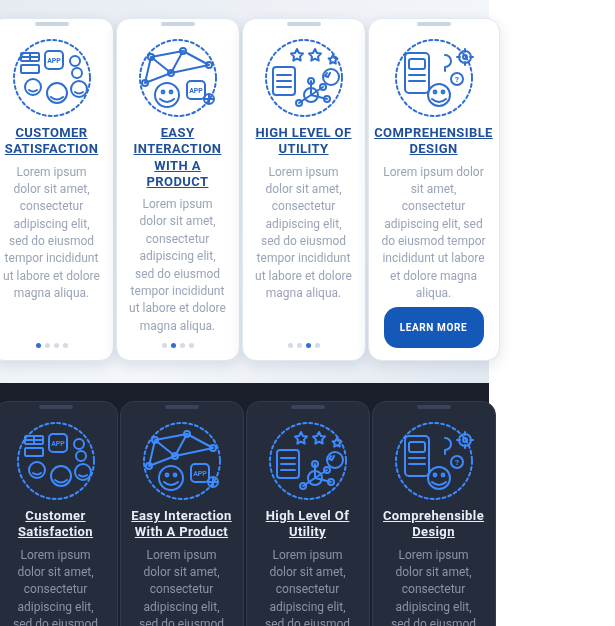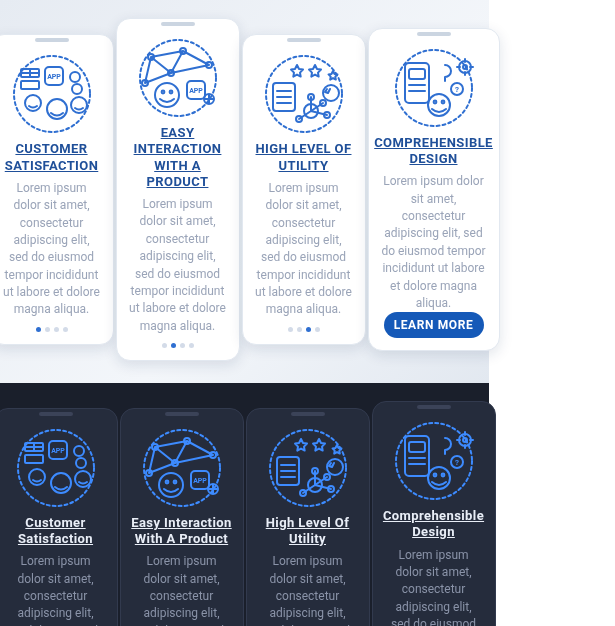--- a/index.html
+++ b/index.html
@@ -1,19 +1,19 @@
 <!DOCTYPE html>
 <html><head>
 <meta charset="utf-8">
 <style>
   * { box-sizing: border-box; margin: 0; padding: 0; }
   html, body { width: 615px; height: 626px; }
   body { font-family: -apple-system, "Segoe UI", Roboto, Arial, sans-serif; }
 
-  .half { width: 489px; display: flex; justify-content: center; gap: 2px; padding: 18px 0 22px; align-items: center; }
+  .half { width: 489px; display: flex; justify-content: center; gap: 2px; padding: 18px 0 22px; }
   .light { background: linear-gradient(135deg,#e6ebf2 0%,#f3f6fa 60%,#e2e8f0 100%); }
   .dark  { background: #1a1f2b; }
 
   .phone { width: 132px; border-radius: 14px; padding: 8px 6px 10px; display:flex; flex-direction:column; align-items:center; position:relative; }
   .light .phone { background:#fff; box-shadow:0 4px 14px rgba(20,40,80,.12); border:1px solid #e2e8f0;}
   .dark  .phone { background:#252c3c; border:1px solid #323a4e;}
   .notch { position:absolute; top:3px; left:50%; transform:translateX(-50%); width:34px; height:4px; border-radius:3px;}
   .light .notch{background:#cbd5e1;}
   .dark  .notch{background:#3b4358;}
 
@@ -31,21 +31,21 @@
   .light .desc{ color:#9aa4b8;}
   .dark  .desc{ color:#8a93a8;}
 
   .dots { margin-top:auto; padding:8px 0 2px; display:flex; gap:4px;}
   .dot { width:5px; height:5px; border-radius:50%; }
   .light .dot{ background:#d3dbe8;}
   .light .dot.on{ background:#2f6fd1;}
   .dark  .dot{ background:#3b445a;}
   .dark  .dot.on{ background:#3d8bff;}
 
-  .cta { margin-top:auto; margin-bottom:2px; width:100px; padding:6px 0; text-align:center; font-weight:700; font-size:12px; letter-spacing:.6px; border-radius:14px; color:#fff;}
+  .cta { margin-top:auto; margin-bottom:2px; width:100px; padding:15px 0; text-align:center; font-weight:700; font-size:10px; letter-spacing:.6px; border-radius:14px; color:#fff;}
   .light .cta{ background:#1559b8;}
   .dark  .cta{ background:#2f7ef0;}
 </style>
 </head>
 <body>
 
 <div class="half light">
 
   <div class="phone">
     <div class="notch"></div>

